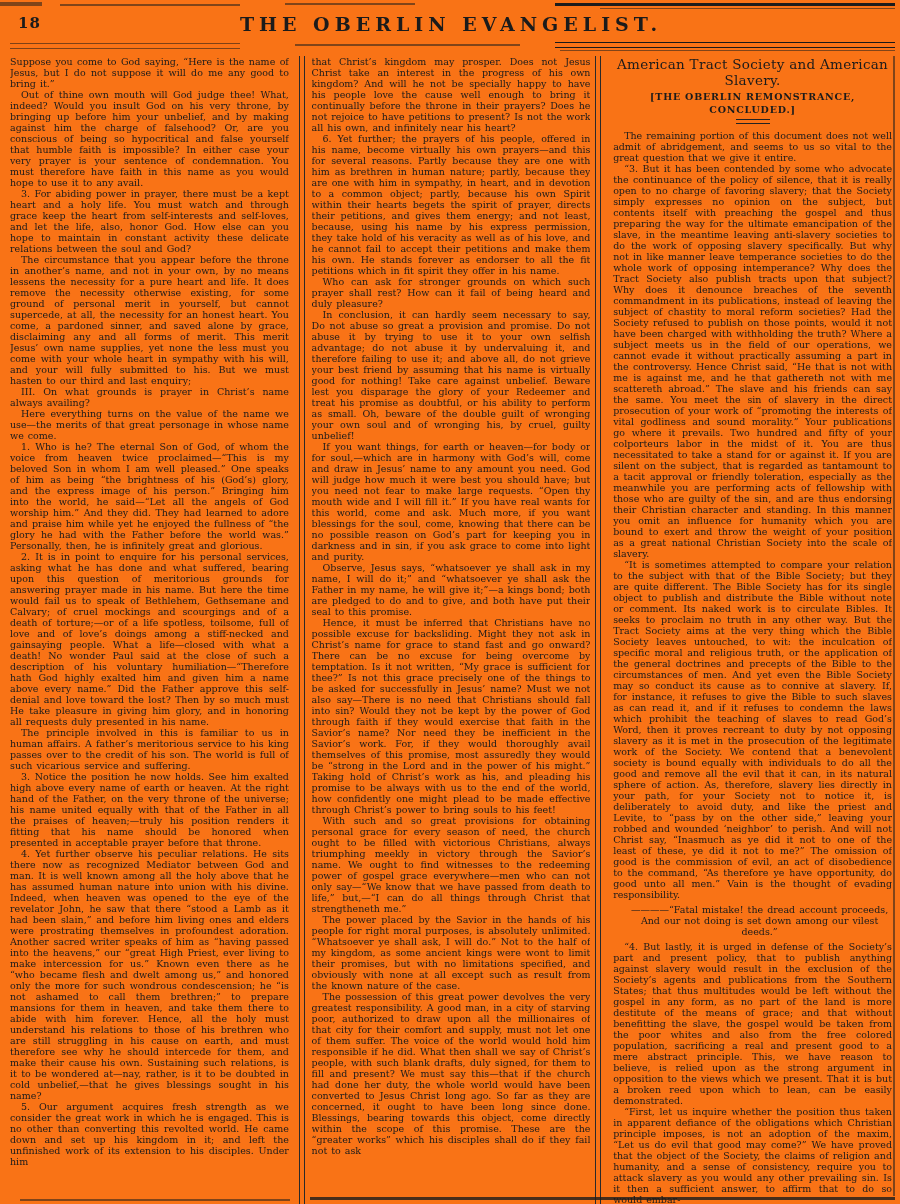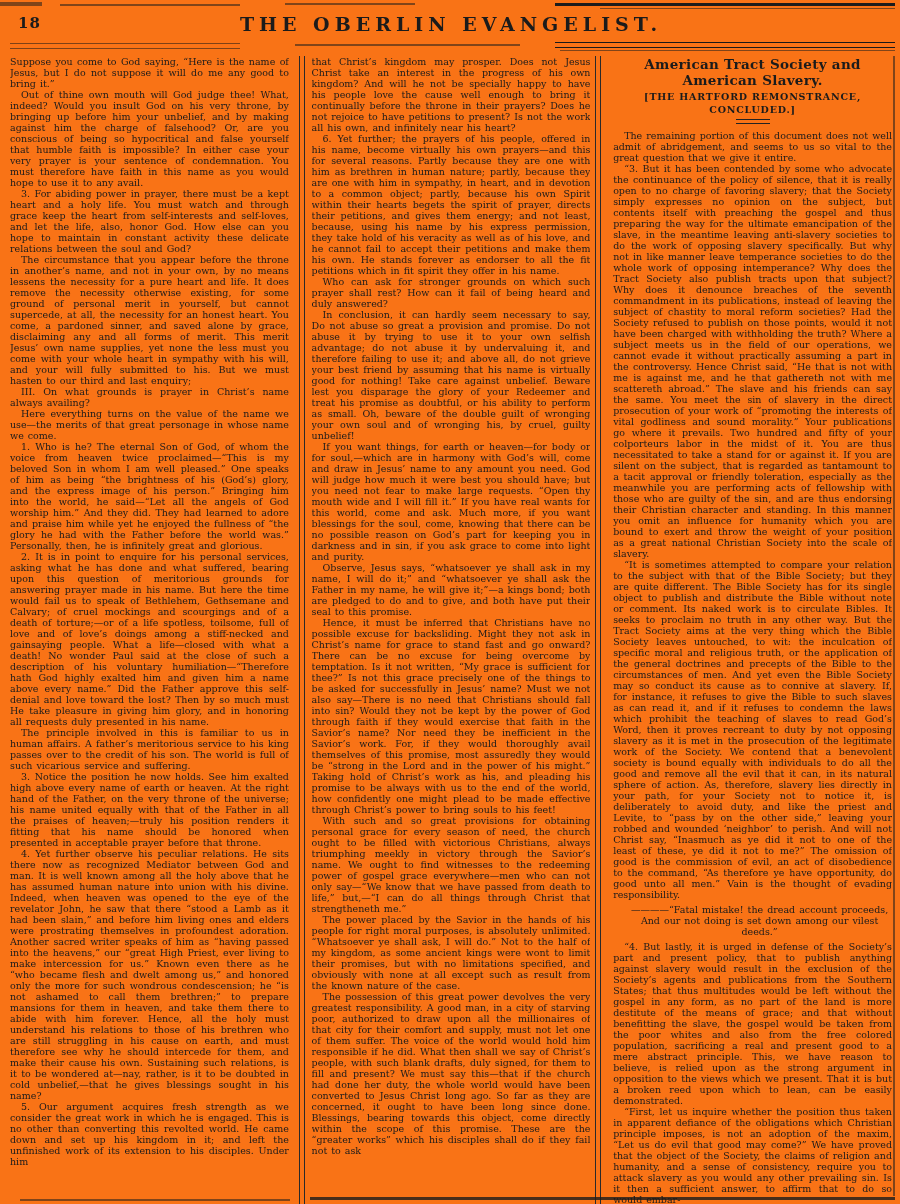--- a/index.html
+++ b/index.html
@@ -34,21 +34,21 @@
     text-align:justify;text-indent:11px;
     word-spacing:1px;
   }
   .column p.no-indent{text-indent:0;}
   .column p.italic{}
   .column p.verse{
     text-align:center;text-indent:0;white-space:pre-line;
     padding:4px 0 4px 14px;
   }
   .article-headline{
-    margin:0 0 2px 0;font-size:13.5px;font-weight:bold;
+    margin:0 0 2px 0;font-size:13.5px;font-weight:normal;
     text-align:center;line-height:16px;letter-spacing:.3px;
   }
   .article-subhead{
     margin:0;font-size:9.5px;font-weight:bold;text-align:center;letter-spacing:.8px;line-height:13px;
   }
   .subhead-rule{width:34px;height:3px;border-top:1px solid #222;border-bottom:1px solid #222;margin:3px auto 6px auto;}
 </style>
 </head>
 <body>
 
@@ -89,33 +89,33 @@
         <p>2. It is in point to enquire for his personal services, asking what he has done and what suffered, bearing upon this question of meritorious grounds for answering prayer made in his name.  But here the time would fail us to speak of Bethlehem, Gethsemane and Calvary; of cruel mockings and scourgings and of a death of torture;—or of a life spotless, toilsome, full of love and of love’s doings among a stiff-necked and gainsaying people.  What a life—closed with what a death!  No wonder Paul said at the close of such a description of his voluntary humiliation—“Therefore hath God highly exalted him and given him a name above every name.”  Did the Father approve this self-denial and love toward the lost?  Then by so much must He take pleasure in giving him glory, and in honoring all requests duly presented in his name.</p>
         <p>The principle involved in this is familiar to us in human affairs.  A father’s meritorious service to his king passes over to the credit of his son.  The world is full of such vicarious service and suffering.</p>
         <p>3. Notice the position he now holds.  See him exalted high above every name of earth or heaven.  At the right hand of the Father, on the very throne of the universe; his name united equally with that of the Father in all the praises of heaven;—truly his position renders it fitting that his name should be honored when presented in acceptable prayer before that throne.</p>
         <p>4. Yet further observe his peculiar relations.  He sits there now as recognized Mediator between God and man.  It is well known among all the holy above that he has assumed human nature into union with his divine.  Indeed, when heaven was opened to the eye of the revelator John, he saw that there “stood a Lamb as it had been slain,” and before him living ones and elders were prostrating themselves in profoundest adoration.  Another sacred writer speaks of him as “having passed into the heavens,” our “great High Priest, ever living to make intercession for us.”  Known even there as he “who became flesh and dwelt among us,” and honored only the more for such wondrous condescension; he “is not ashamed to call them brethren;” to prepare mansions for them in heaven, and take them there to abide with him forever.  Hence, all the holy must understand his relations to those of his brethren who are still struggling in his cause on earth, and must therefore see why he should intercede for them, and make their cause his own.  Sustaining such relations, is it to be wondered at—nay, rather, is it to be doubted in cold unbelief,—that he gives blessings sought in his name?</p>
         <p>5. Our argument acquires fresh strength as we consider the great work in which he is engaged.  This is no other than converting this revolted world.  He came down and set up his kingdom in it; and left the unfinished work of its extension to his disciples.  Under him</p>
       </div>
     <div class="gutter"></div>
     <div class="column">
         <p class="no-indent">that Christ’s kingdom may prosper.  Does not Jesus Christ take an interest in the progress of his own kingdom?  And will he not be specially happy to have his people love the cause well enough to bring it continually before the throne in their prayers?  Does he not rejoice to have petitions to present?  Is not the work all his own, and infinitely near his heart?</p>
         <p>6. Yet further; the prayers of his people, offered in his name, become virtually his own prayers—and this for several reasons.  Partly because they are one with him as brethren in human nature; partly, because they are one with him in sympathy, in heart, and in devotion to a common object; partly, because his own Spirit within their hearts begets the spirit of prayer, directs their petitions, and gives them energy; and not least, because, using his name by his express permission, they take hold of his veracity as well as of his love, and he cannot fail to accept their petitions and make them his own.  He stands forever as endorser to all the fit petitions which in fit spirit they offer in his name.</p>
-        <p>Who can ask for stronger grounds on which such prayer shall rest?  How can it fail of being heard and duly answered?</p>
+        <p>Who can ask for stronger grounds on which such prayer shall rest?  How can it fail of being heard and duly pleasure?</p>
         <p>In conclusion, it can hardly seem necessary to say, Do not abuse so great a provision and promise.  Do not abuse it by trying to use it to your own selfish advantage; do not abuse it by undervaluing it, and therefore failing to use it; and above all, do not grieve your best friend by assuming that his name is virtually good for nothing!  Take care against unbelief.  Beware lest you disparage the glory of your Redeemer and treat his promise as doubtful, or his ability to perform as small.  Oh, beware of the double guilt of wronging your own soul and of wronging his, by cruel, guilty unbelief!</p>
         <p>If you want things, for earth or heaven—for body or for soul,—which are in harmony with God’s will, come and draw in Jesus’ name to any amount you need.  God will judge how much it were best you should have; but you need not fear to make large requests.  “Open thy mouth wide and I will fill it.”  If you have real wants for this world, come and ask.  Much more, if you want blessings for the soul, come, knowing that there can be no possible reason on God’s part for keeping you in darkness and in sin, if you ask grace to come into light and purity.</p>
         <p>Observe, Jesus says, “whatsoever ye shall ask in my name, I will do it;” and “whatsoever ye shall ask the Father in my name, he will give it;”—a kings bond; both are pledged to do and to give, and both have put their seal to this promise.</p>
         <p>Hence, it must be inferred that Christians have no possible excuse for backsliding.  Might they not ask in Christ’s name for grace to stand fast and go onward?  There can be no excuse for being overcome by temptation.  Is it not written, “My grace is sufficient for thee?”  Is not this grace precisely one of the things to be asked for successfully in Jesus’ name?  Must we not also say—There is no need that Christians should fall into sin?  Would they not be kept by the power of God through faith if they would exercise that faith in the Savior’s name?  Nor need they be inefficient in the Savior’s work.  For, if they would thoroughly avail themselves of this promise, most assuredly they would be “strong in the Lord and in the power of his might.”  Taking hold of Christ’s work as his, and pleading his promise to be always with us to the end of the world, how confidently one might plead to be made effective through Christ’s power to bring souls to his feet!</p>
         <p>With such and so great provisions for obtaining personal grace for every season of need, the church ought to be filled with victorious Christians, always triumphing meekly in victory through the Savior’s name.  We ought to find witnesses to the redeeming power of gospel grace everywhere—men who can not only say—“We know that we have passed from death to life,” but,—“I can do all things through Christ that strengtheneth me.”</p>
         <p>The power placed by the Savior in the hands of his people for right moral purposes, is absolutely unlimited.  “Whatsoever ye shall ask, I will do.”  Not to the half of my kingdom, as some ancient kings were wont to limit their promises, but with no limitations specified, and obviously with none at all except such as result from the known nature of the case.</p>
         <p>The possession of this great power devolves the very greatest responsibility.  A good man, in a city of starving poor, authorized to draw upon all the millionaires of that city for their comfort and supply, must not let one of them suffer.  The voice of the world would hold him responsible if he did.  What then shall we say of Christ’s people, with such blank drafts, duly signed, for them to fill and present?  We must say this—that if the church had done her duty, the whole world would have been converted to Jesus Christ long ago.  So far as they are concerned, it ought to have been long since done.  Blessings, bearing towards this object, come directly within the scope of this promise.  These are the “greater works” which his disciples shall do if they fail not to ask</p>
       </div>
     <div class="gutter"></div>
     <div class="column">
       <h2 class="article-headline">American Tract Society and American Slavery.</h2>
-      <div class="article-subhead">[THE HARTFORD REMONSTRANCE, CONCLUDED.]</div>
+      <div class="article-subhead">[THE OBERLIN REMONSTRANCE, CONCLUDED.]</div>
       <div class="subhead-rule"></div>
       <div>
           <p>The remaining portion of this document does not well admit of abridgement, and seems to us so vital to the great question that we give it entire.</p>
           <p>“3. But it has been contended by some who advocate the continuance of the policy of silence, that it is really open to no charge of favoring slavery; that the Society simply expresses no opinion on the subject, but contents itself with preaching the gospel and thus preparing the way for the ultimate emancipation of the slave, in the meantime leaving anti-slavery societies to do the work of opposing slavery specifically.  But why not in like manner leave temperance societies to do the whole work of opposing intemperance?  Why does the Tract Society also publish tracts upon that subject?  Why does it denounce breaches of the seventh commandment in its publications, instead of leaving the subject of chastity to moral reform societies?  Had the Society refused to publish on those points, would it not have been charged with withholding the truth?  Where a subject meets us in the field of our operations, we cannot evade it without practically assuming a part in the controversy.  Hence Christ said, “He that is not with me is against me, and he that gathereth not with me scattereth abroad.”  The slave and his friends can say the same.  You meet the sin of slavery in the direct prosecution of your work of “promoting the interests of vital godliness and sound morality.”  Your publications go where it prevails.  Two hundred and fifty of your colporteurs labor in the midst of it.  You are thus necessitated to take a stand for or against it.  If you are silent on the subject, that is regarded as tantamount to a tacit approval or friendly toleration, especially as the meanwhile you are performing acts of fellowship with those who are guilty of the sin, and are thus endorsing their Christian character and standing.  In this manner you omit an influence for humanity which you are bound to exert and throw the weight of your position as a great national Christian Society into the scale of slavery.</p>
           <p>“It is sometimes attempted to compare your relation to the subject with that of the Bible Society; but they are quite different.  The Bible Society has for its single object to publish and distribute the Bible without note or comment.  Its naked work is to circulate Bibles.  It seeks to proclaim no truth in any other way.  But the Tract Society aims at the very thing which the Bible Society leaves untouched, to wit: the inculcation of specific moral and religious truth, or the application of the general doctrines and precepts of the Bible to the circumstances of men.  And yet even the Bible Society may so conduct its cause as to connive at slavery.  If, for instance, it refuses to give the Bible to such slaves as can read it, and if it refuses to condemn the laws which prohibit the teaching of slaves to read God’s Word, then it proves recreant to duty by not opposing slavery as it is met in the prosecution of the legitimate work of the Society.  We contend that a benevolent society is bound equally with individuals to do all the good and remove all the evil that it can, in its natural sphere of action.  As, therefore, slavery lies directly in your path, for your Society not to notice it, is deliberately to avoid duty, and like the priest and Levite, to “pass by on the other side,” leaving your robbed and wounded ‘neighbor’ to perish.  And will not Christ say, “Inasmuch as ye did it not to one of the least of these, ye did it not to me?”  The omission of good is the commission of evil, an act of disobedience to the command, “As therefore ye have opportunity, do good unto all men.”  Vain is the thought of evading responsibility.</p>
           <p class="verse">————“Fatal mistake! the dread account proceeds,
 And our not doing is set down among our vilest deeds.”</p>
           <p>“4. But lastly, it is urged in defense of the Society’s part and present policy, that to publish anything against slavery would result in the exclusion of the Society’s agents and publications from the Southern States; that thus multitudes would be left without the gospel in any form, as no part of the land is more destitute of the means of grace; and that without benefitting the slave, the gospel would be taken from the poor whites and also from the free colored population, sacrificing a real and present good to a mere abstract principle.  This, we have reason to believe, is relied upon as the strong argument in opposition to the views which we present.  That it is but a broken reed upon which to lean, can be easily demonstrated.</p>
           <p>“First, let us inquire whether the position thus taken in apparent defiance of the obligations which Christian principle imposes, is not an adoption of the maxim, “Let us do evil that good may come?”  We have proved that the object of the Society, the claims of religion and humanity, and a sense of consistency, require you to attack slavery as you would any other prevailing sin.  Is it then a sufficient answer, to affirm that to do so would embar-</p>
         </div>

